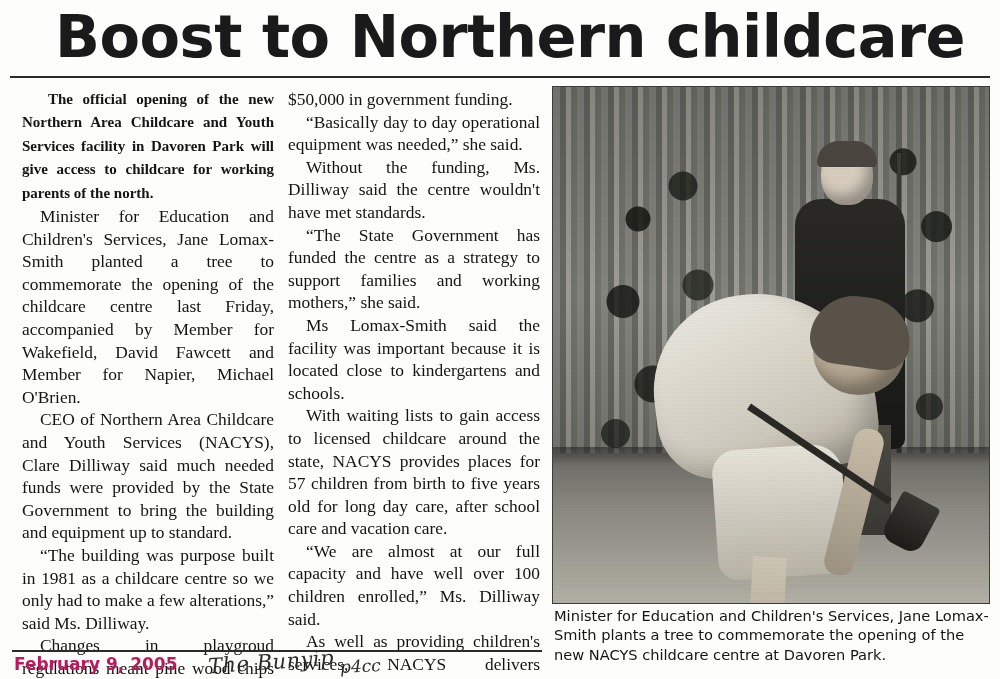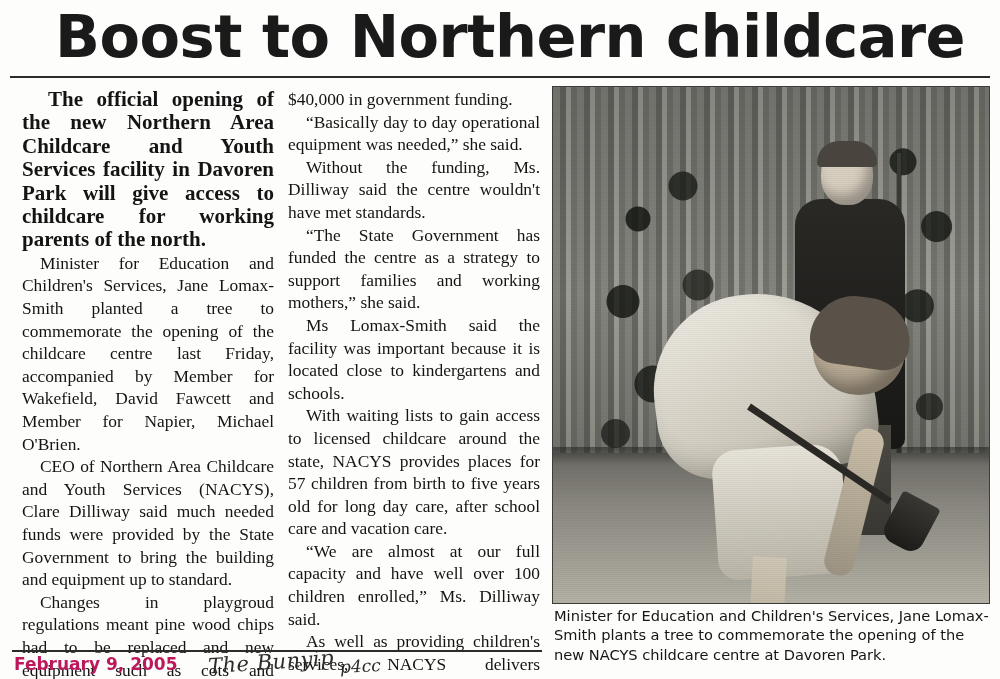--- a/index.html
+++ b/index.html
@@ -54,21 +54,21 @@
     text-align: justify;
     color: #141414;
   }
   .col p {
     margin: 0;
     text-indent: 18px;
   }
   .col p.lead {
     font-weight: bold;
     text-indent: 26px;
-    font-size: 21px;
+    font-size: 15px;
     line-height: 23.4px;
   }
   .col p.noindent {
     text-indent: 0;
   }
   #col1 { left: 22px;  width: 252px; }
   #col2 { left: 288px; width: 252px; }
 
   
   .photo-wrap {
@@ -274,24 +274,25 @@
 
 <div class="page">
 
   <div class="headline">Boost to Northern childcare</div>
   <div class="rule"></div>
 
   <div class="col" id="col1">
       <p class="lead">The official opening of the new Northern Area Childcare and Youth Services facility in Davoren Park will give access to childcare for working parents of the north.</p>
       <p>Minister for Education and Children's Services, Jane Lomax-Smith planted a tree to commemorate the opening of the childcare centre last Friday, accompanied by Member for Wakefield, David Fawcett and Member for Napier, Michael O'Brien.</p>
       <p>CEO of Northern Area Childcare and Youth Services (NACYS), Clare Dilliway said much needed funds were provided by the State Government to bring the building and equipment up to standard.</p>
+      <p>“The building was purpose built in 1981 as a childcare centre so we only had to make a few alterations,” said Ms. Dilliway.</p>
       <p>Changes in playgroud regulations meant pine wood chips had to be replaced and new equipment such as cots and highchairs had to be purchased with close to</p>
     </div>
   <div class="col" id="col2">
-      <p class="noindent">$40,000 in government funding.</p>
+      <p class="noindent">$50,000 in government funding.</p>
       <p>“Basically day to day operational equipment was needed,” she said.</p>
       <p>Without the funding, Ms. Dilliway said the centre wouldn't have met standards.</p>
       <p>“The State Government has funded the centre as a strategy to support families and working mothers,” she said.</p>
       <p>Ms Lomax-Smith said the facility was important because it is located close to kindergartens and schools.</p>
       <p>With waiting lists to gain access to licensed childcare around the state, NACYS provides places for 57 children from birth to five years old for long day care, after school care and vacation care.</p>
       <p>“We are almost at our full capacity and have well over 100 children enrolled,” Ms. Dilliway said.</p>
       <p>As well as providing children's services, NACYS delivers intervention and community development services to disadvantaged individuals.</p>
     </div>
 
   <div class="photo-wrap">

